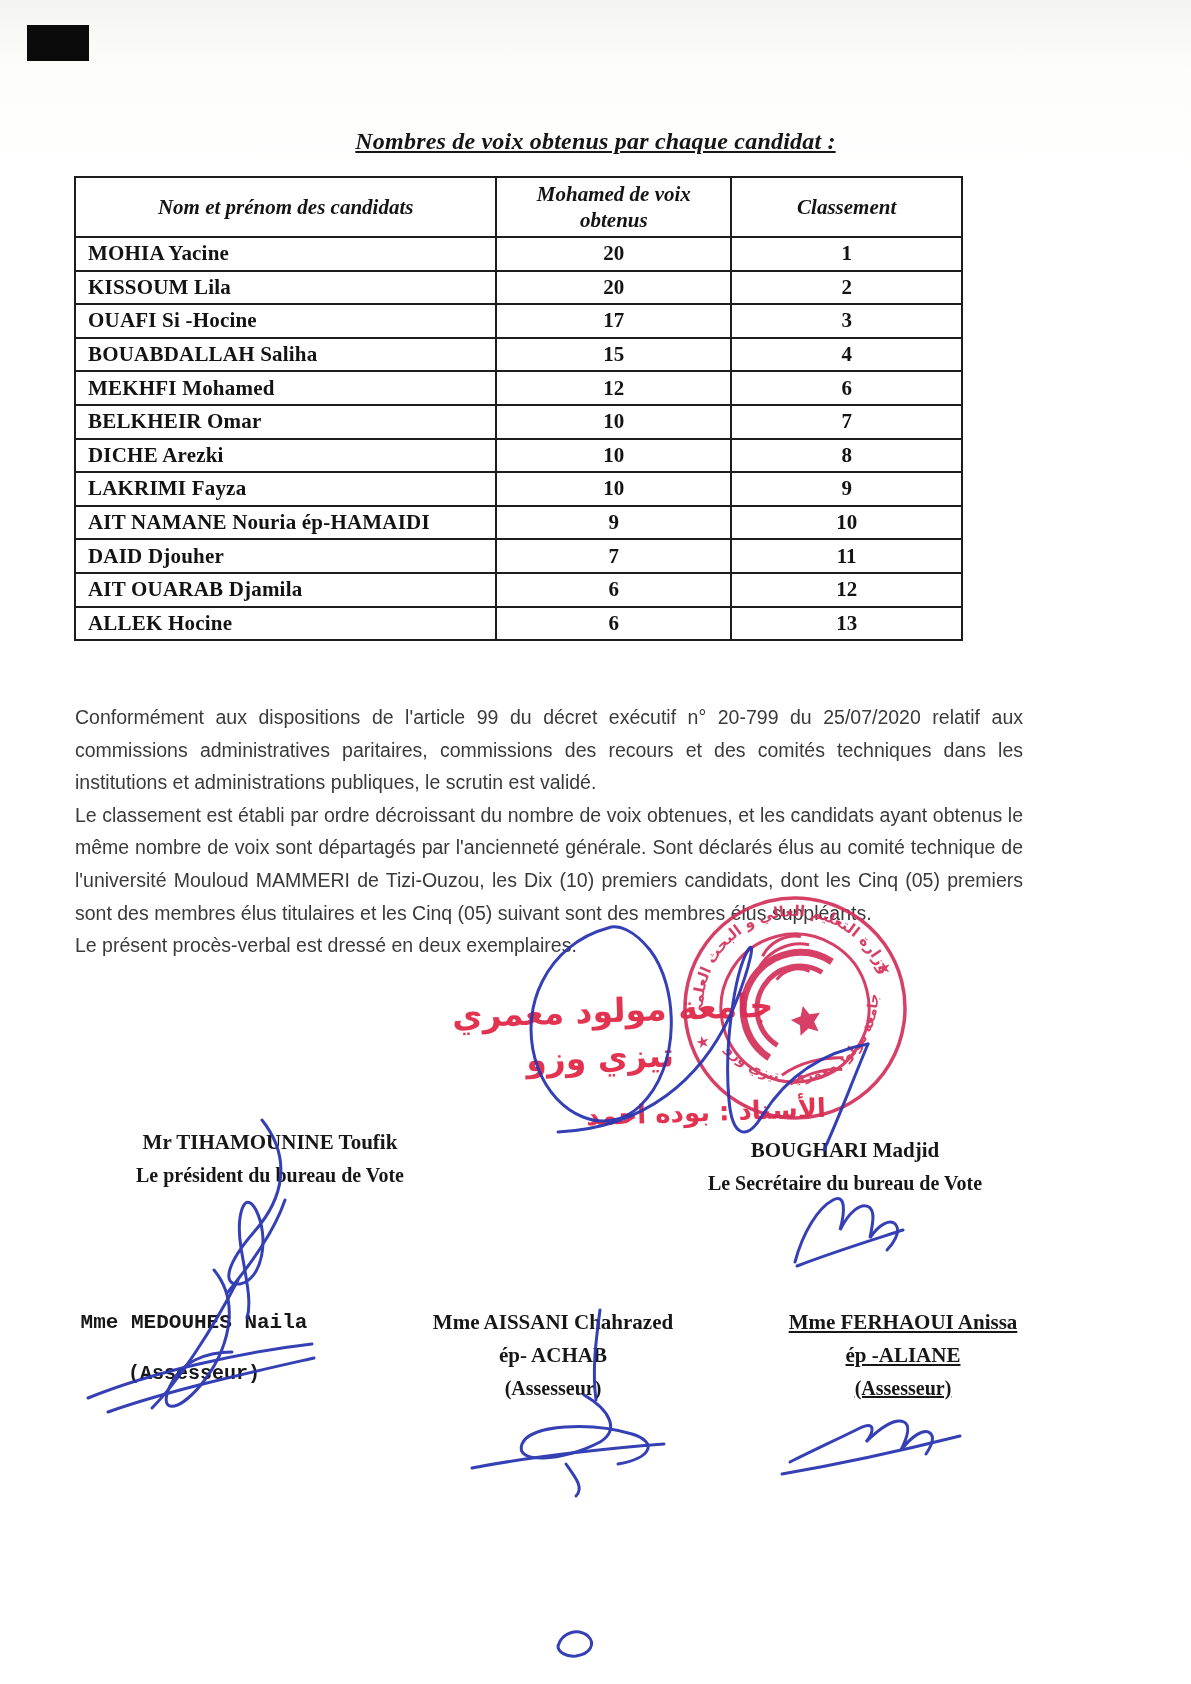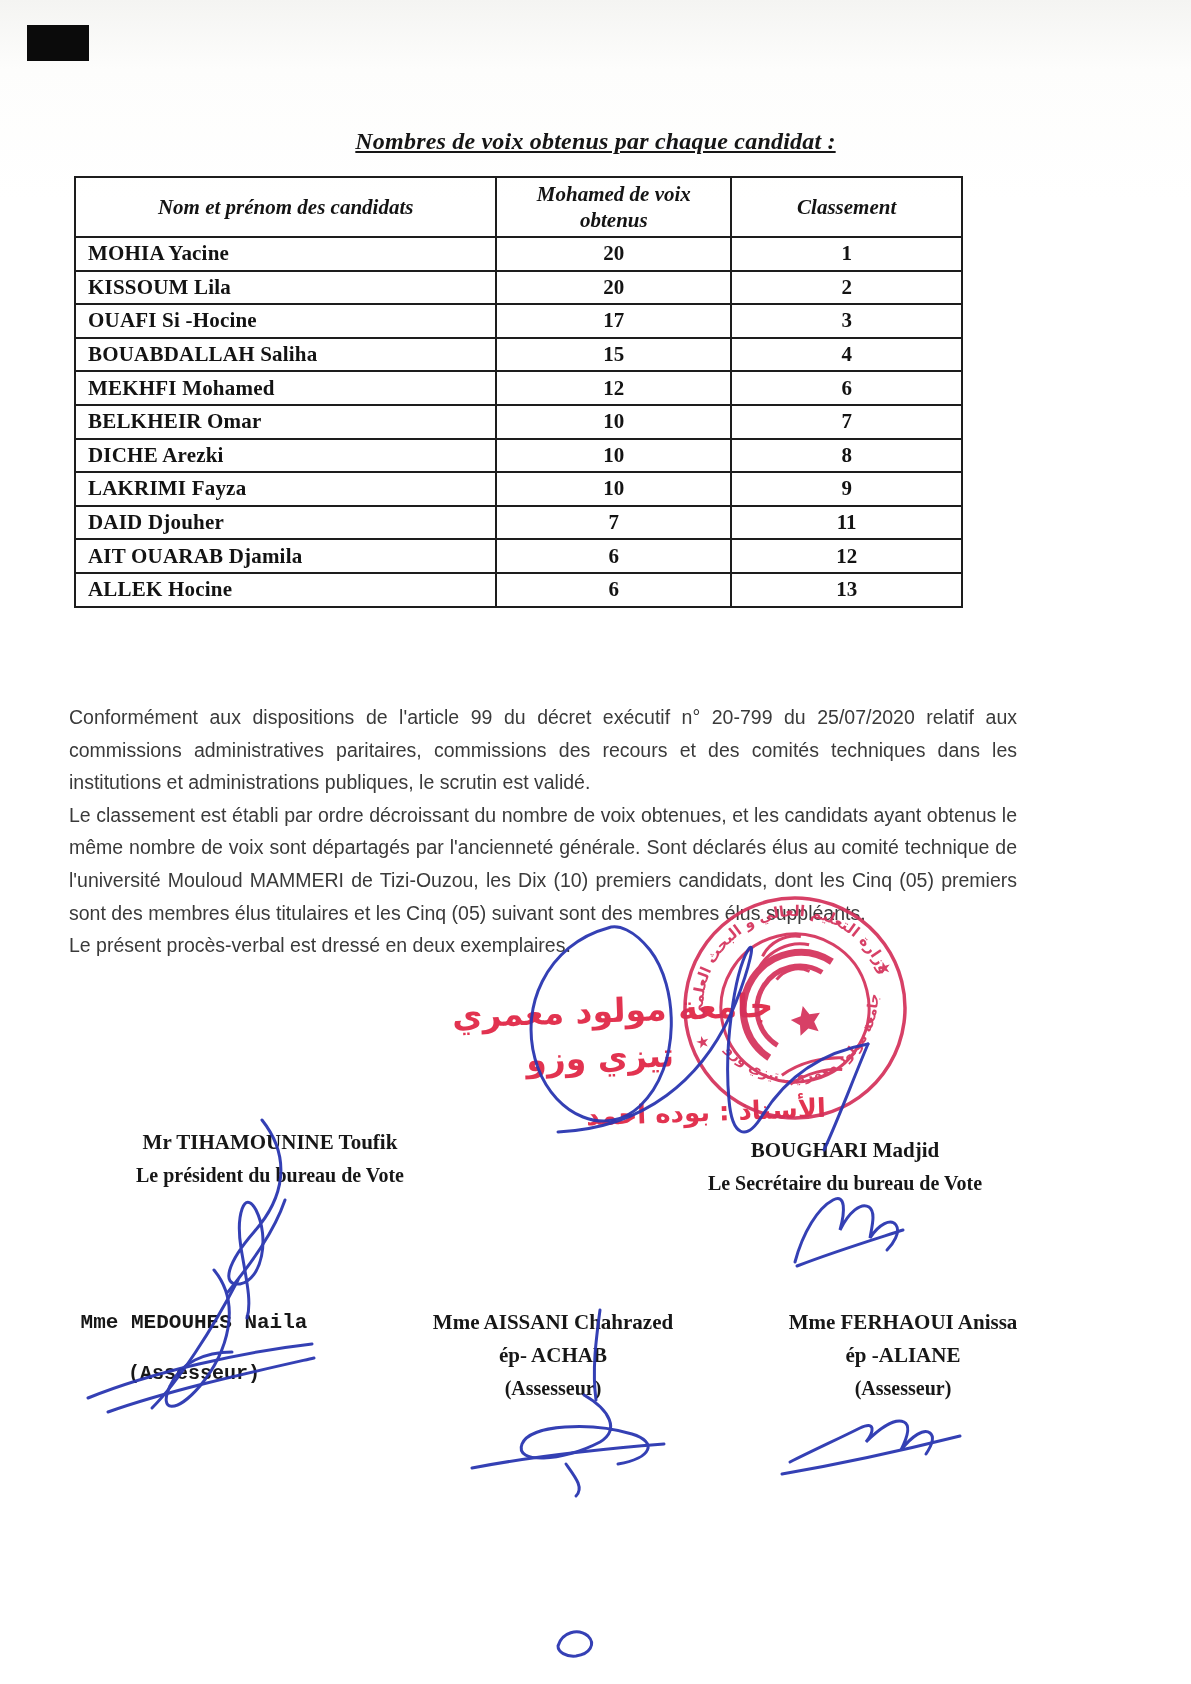--- a/index.html
+++ b/index.html
@@ -24,21 +24,21 @@
   }
   table.results tbody tr{height:33.6px;margin-top:31px;}
   td.cell-name{
     font:bold 21px "Liberation Serif", serif;color:#131313;
     padding:1px 4px 1px 12px;letter-spacing:0.2px;white-space:nowrap;overflow:hidden;
   }
   td.cell-num{
     font:bold 21px "Liberation Serif", serif;color:#131313;text-align:center;
   }
   .body-text{
-    position:absolute;left:69px;top:701px;width:948px;
+    position:absolute;left:75px;top:701px;width:948px;
     font-family:"Liberation Sans", sans-serif;font-size:19.5px;line-height:32.6px;
     color:#3a3a3a;text-align:justify;
   }
   .body-text p{margin:0;}
   .sig-block{
     position:absolute;transform:translateX(-50%);text-align:center;
     font:bold 21px "Liberation Serif", serif;color:#171717;line-height:33px;white-space:nowrap;
   }
   .sig-block .role{font-size:20px;}
   .hw{
@@ -101,20 +101,25 @@
       </tr>
       <tr>
         <td class="cell-name">DICHE Arezki</td>
         <td class="cell-num">10</td>
         <td class="cell-num">8</td>
       </tr>
       <tr>
         <td class="cell-name">LAKRIMI Fayza</td>
         <td class="cell-num">10</td>
         <td class="cell-num">9</td>
+      </tr>
+      <tr>
+        <td class="cell-name">AIT NAMANE Nouria ép-HAMAIDI</td>
+        <td class="cell-num">9</td>
+        <td class="cell-num">10</td>
       </tr>
       <tr>
         <td class="cell-name">DAID Djouher</td>
         <td class="cell-num">7</td>
         <td class="cell-num">11</td>
       </tr>
       <tr>
         <td class="cell-name">AIT OUARAB Djamila</td>
         <td class="cell-num">6</td>
         <td class="cell-num">12</td>
@@ -179,21 +184,21 @@
 </div>
 <div class="sig-block" style="left:194px;top:1306px;font-family:Liberation Mono, monospace;">
   <div>Mme MEDOUHES Naila</div>
   <div class="role" style="margin-top:18px;">(Assesseur)</div>
 </div>
 <div class="sig-block" style="left:553px;top:1306px;">
   <div>Mme AISSANI Chahrazed</div>
   <div>ép- ACHAB</div>
   <div class="role">(Assesseur)</div>
 </div>
-<div class="sig-block" style="left:903px;top:1306px;">
+<div class="sig-block" style="left:903px;top:1306px;text-decoration:underline;">
   <div>Mme FERHAOUI Anissa</div>
   <div>ép -ALIANE</div>
   <div class="role">(Assesseur)</div>
 </div>
 
 <svg class="overlay" width="1191" height="1684" viewBox="0 0 1191 1684">
   <g fill="none" stroke="#2a36b1" stroke-width="3" stroke-linecap="round" opacity="0.95">
 
     <path d="M 608 928 C 548 944 516 1008 538 1068 C 556 1116 606 1138 640 1106 C 682 1066 678 986 650 950 C 634 930 618 924 608 928"></path>
     <path d="M 558 1132 C 642 1128 704 1082 736 1002 C 750 966 756 938 748 950 C 734 974 724 1048 729 1100 C 732 1136 746 1142 762 1116 C 788 1074 824 1052 868 1044"></path>

